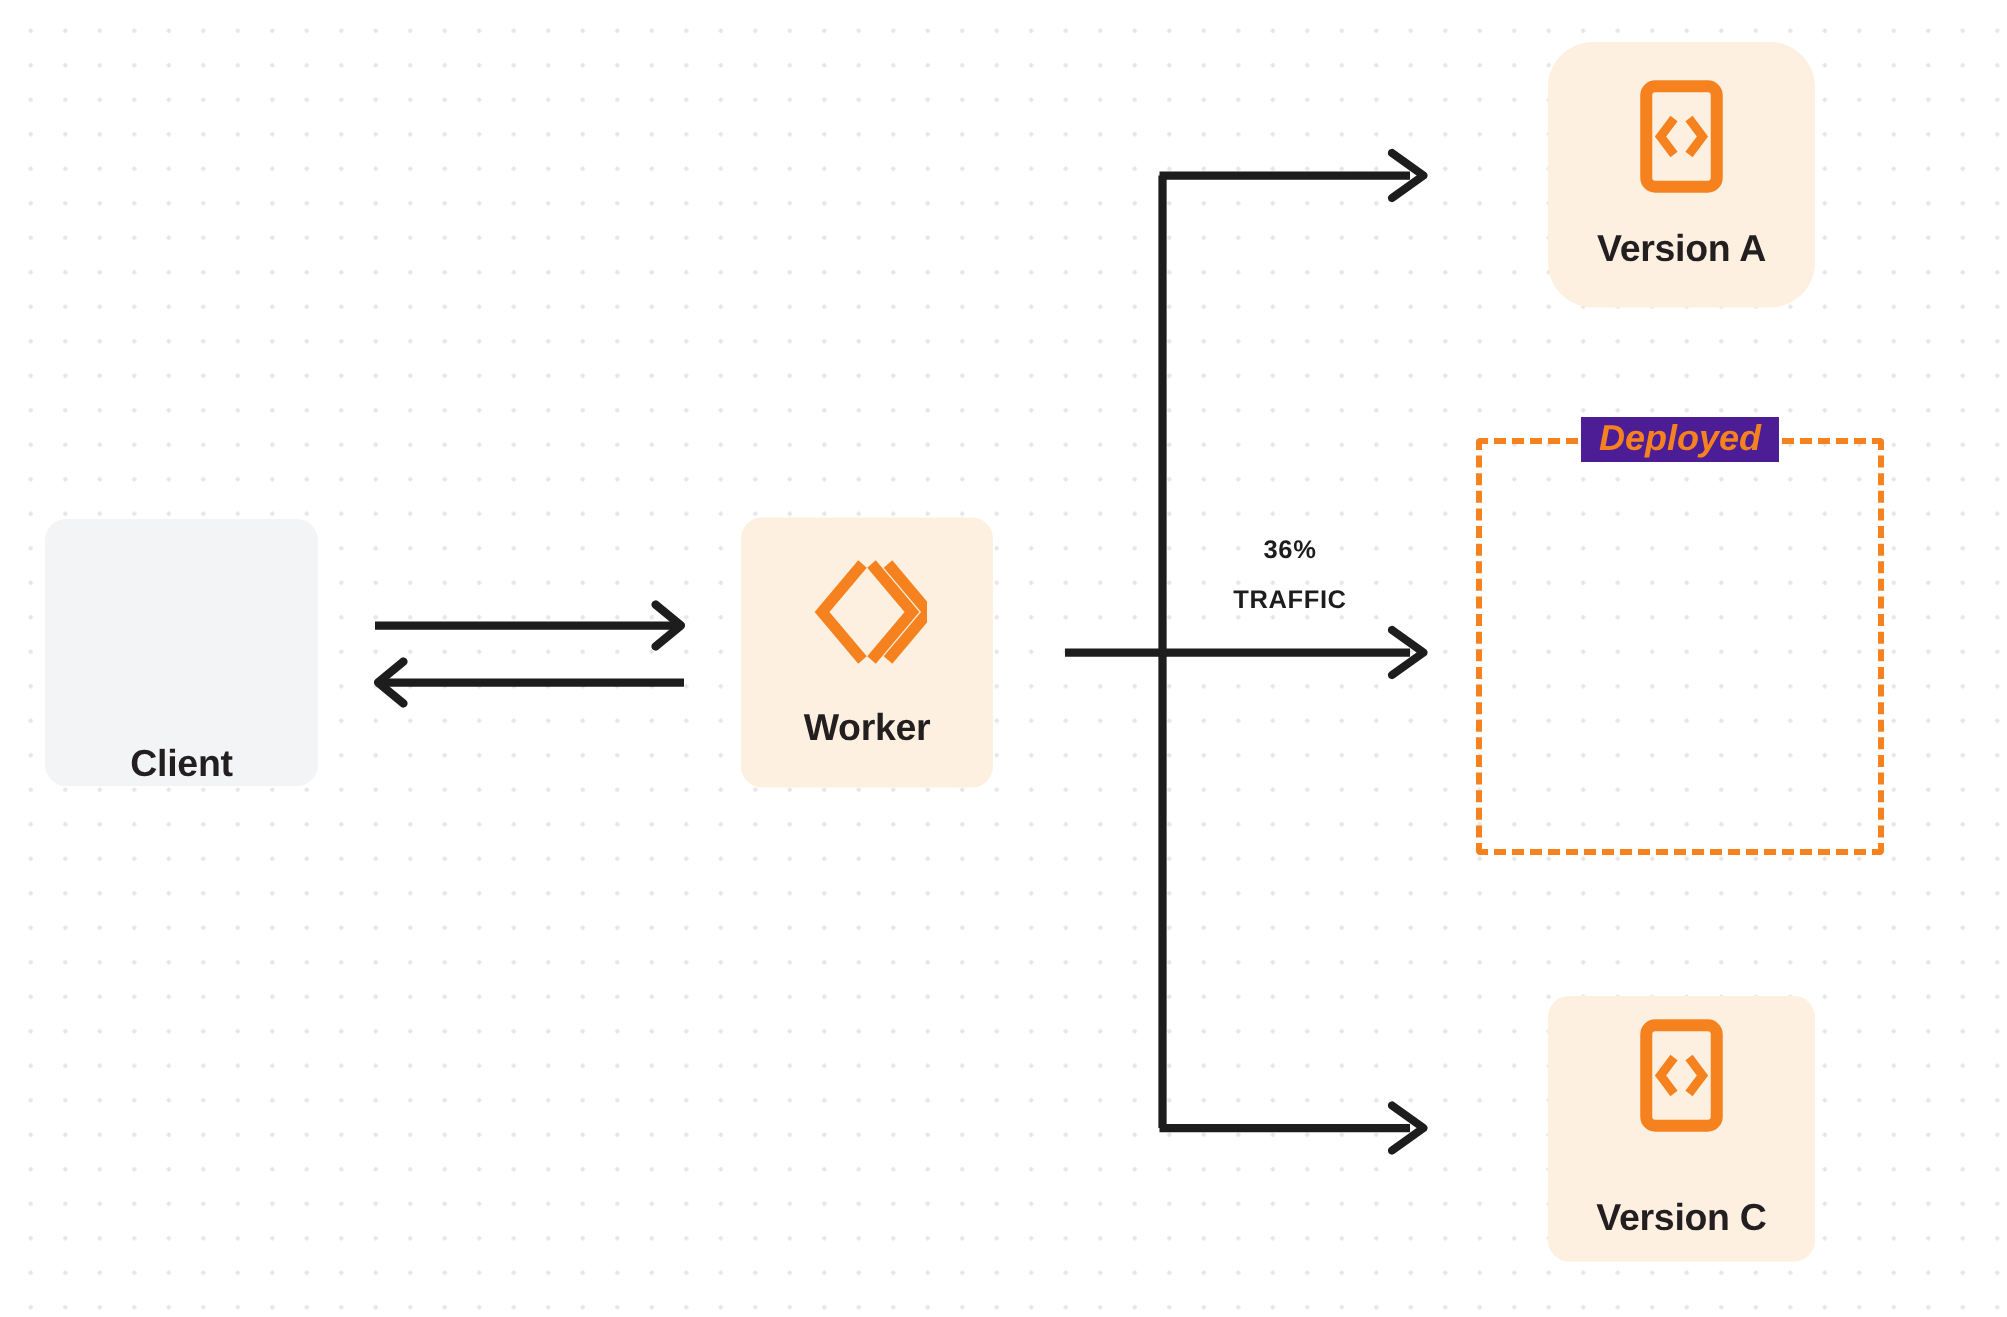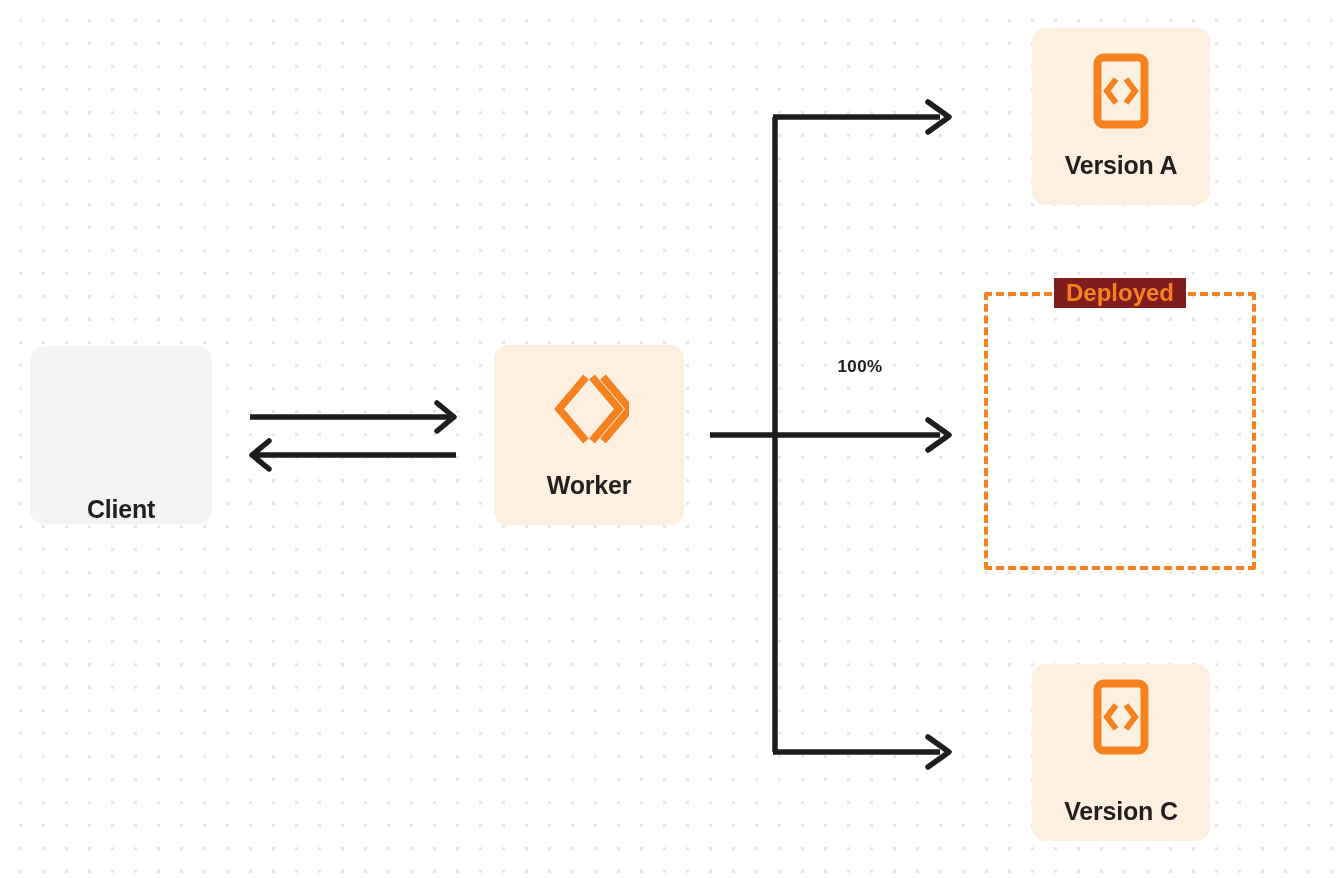--- a/index.html
+++ b/index.html
@@ -33,53 +33,54 @@
   }
 
   #client-node{
     left:30px;top:346px;width:182px;height:178px;
     background:#f3f4f5;
     justify-content:flex-end;
   }
   #client-node .node-label{font-size:25px;}
 
   #worker-node{
-    left:494px;top:345px;width:190px;height:180px;
+    left:494px;top:345px;width:168px;height:180px;
     background:#fdf0e0;
   }
   #worker-node .node-label{font-size:25px;margin-top:20px;}
 
   .version-node{
     left:1032px;width:178px;height:177px;
     background:#fdf0e0;
   }
   .version-node .node-label{font-size:25px;margin-top:18px;}
-  #version-a-node{top:28px;}
+  #version-a-node{top:28px;border-radius:30px;}
   #version-b-node{top:345px;}
   #version-c-node{top:664px;gap:20px;}
 
   
   #deployed-group{
     position:absolute;
     left:984px;top:292px;width:272px;height:278px;
     border:4px dashed #f6821f;
     border-radius:3px;
     box-sizing:border-box;
   }
   #deployed-label{
     position:absolute;
     left:50%;top:-18px;
     transform:translateX(-50%);
-    background:#7f1d1d;
+    background:#4c1d95;
     padding:0 12px;
     color:#f6821f;
     font-size:24px;
     font-weight:bold;
     white-space:nowrap;
     line-height:30px;
+    font-style:italic;
   }
 
   
   #traffic-label{
     position:absolute;
     left:785px;top:350px;width:150px;
     text-align:center;
     color:#1d1d1d;
     font-size:17px;
     font-weight:bold;
@@ -164,16 +165,17 @@
       <svg width="56" height="76" viewBox="0 0 56 76" fill="none" aria-hidden="true">
         <rect x="4.5" y="4.5" width="47" height="67" rx="6" ry="6" stroke="#f6821f" stroke-width="8" fill="none"></rect>
         <path d="M23 26 L14 38 L23 50" stroke="#f6821f" stroke-width="6" stroke-linecap="butt" stroke-linejoin="miter" fill="none"></path>
         <path d="M33 26 L42 38 L33 50" stroke="#f6821f" stroke-width="6" stroke-linecap="butt" stroke-linejoin="miter" fill="none"></path>
       </svg>
     </span>
     <span class="node-label">Version C</span>
   </div>
 
   <div id="traffic-label">
-    <div>100%</div>
+    <div>36%</div>
+    <div>TRAFFIC</div>
   </div>
 
 </div>
 
 </body></html>

